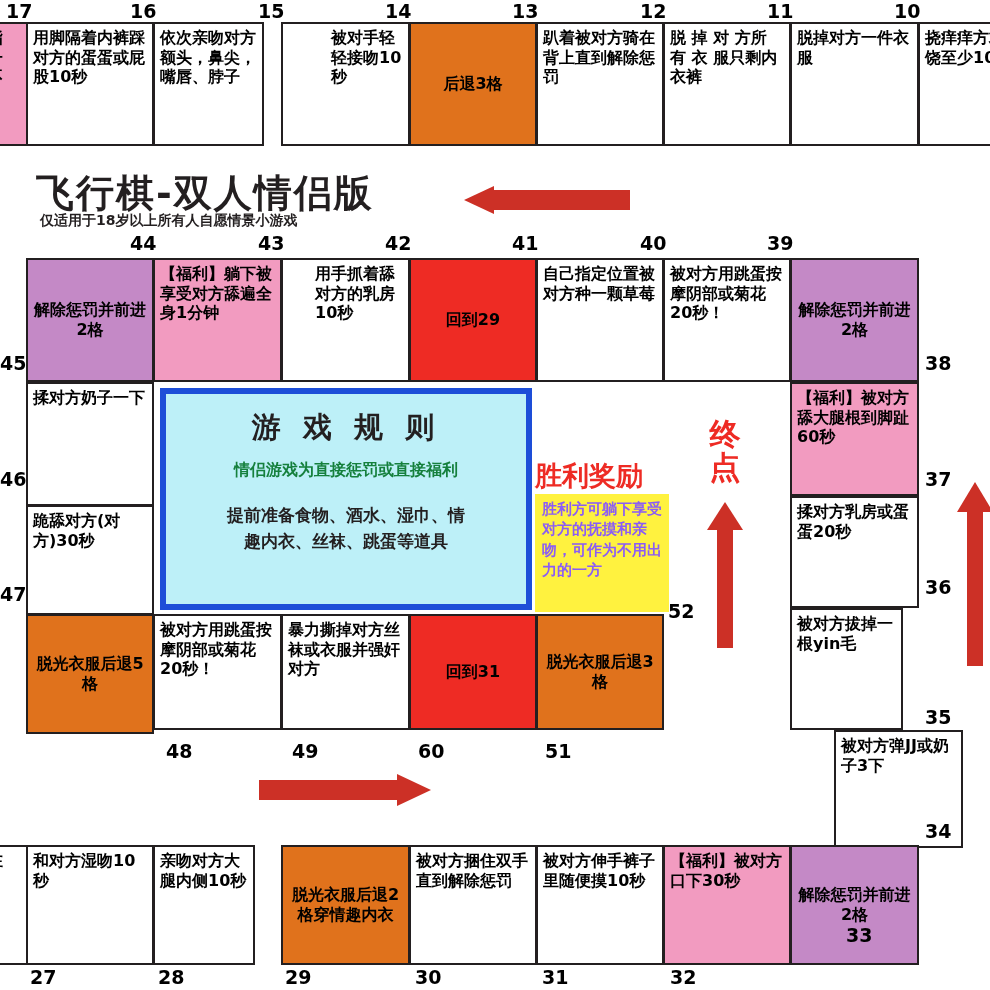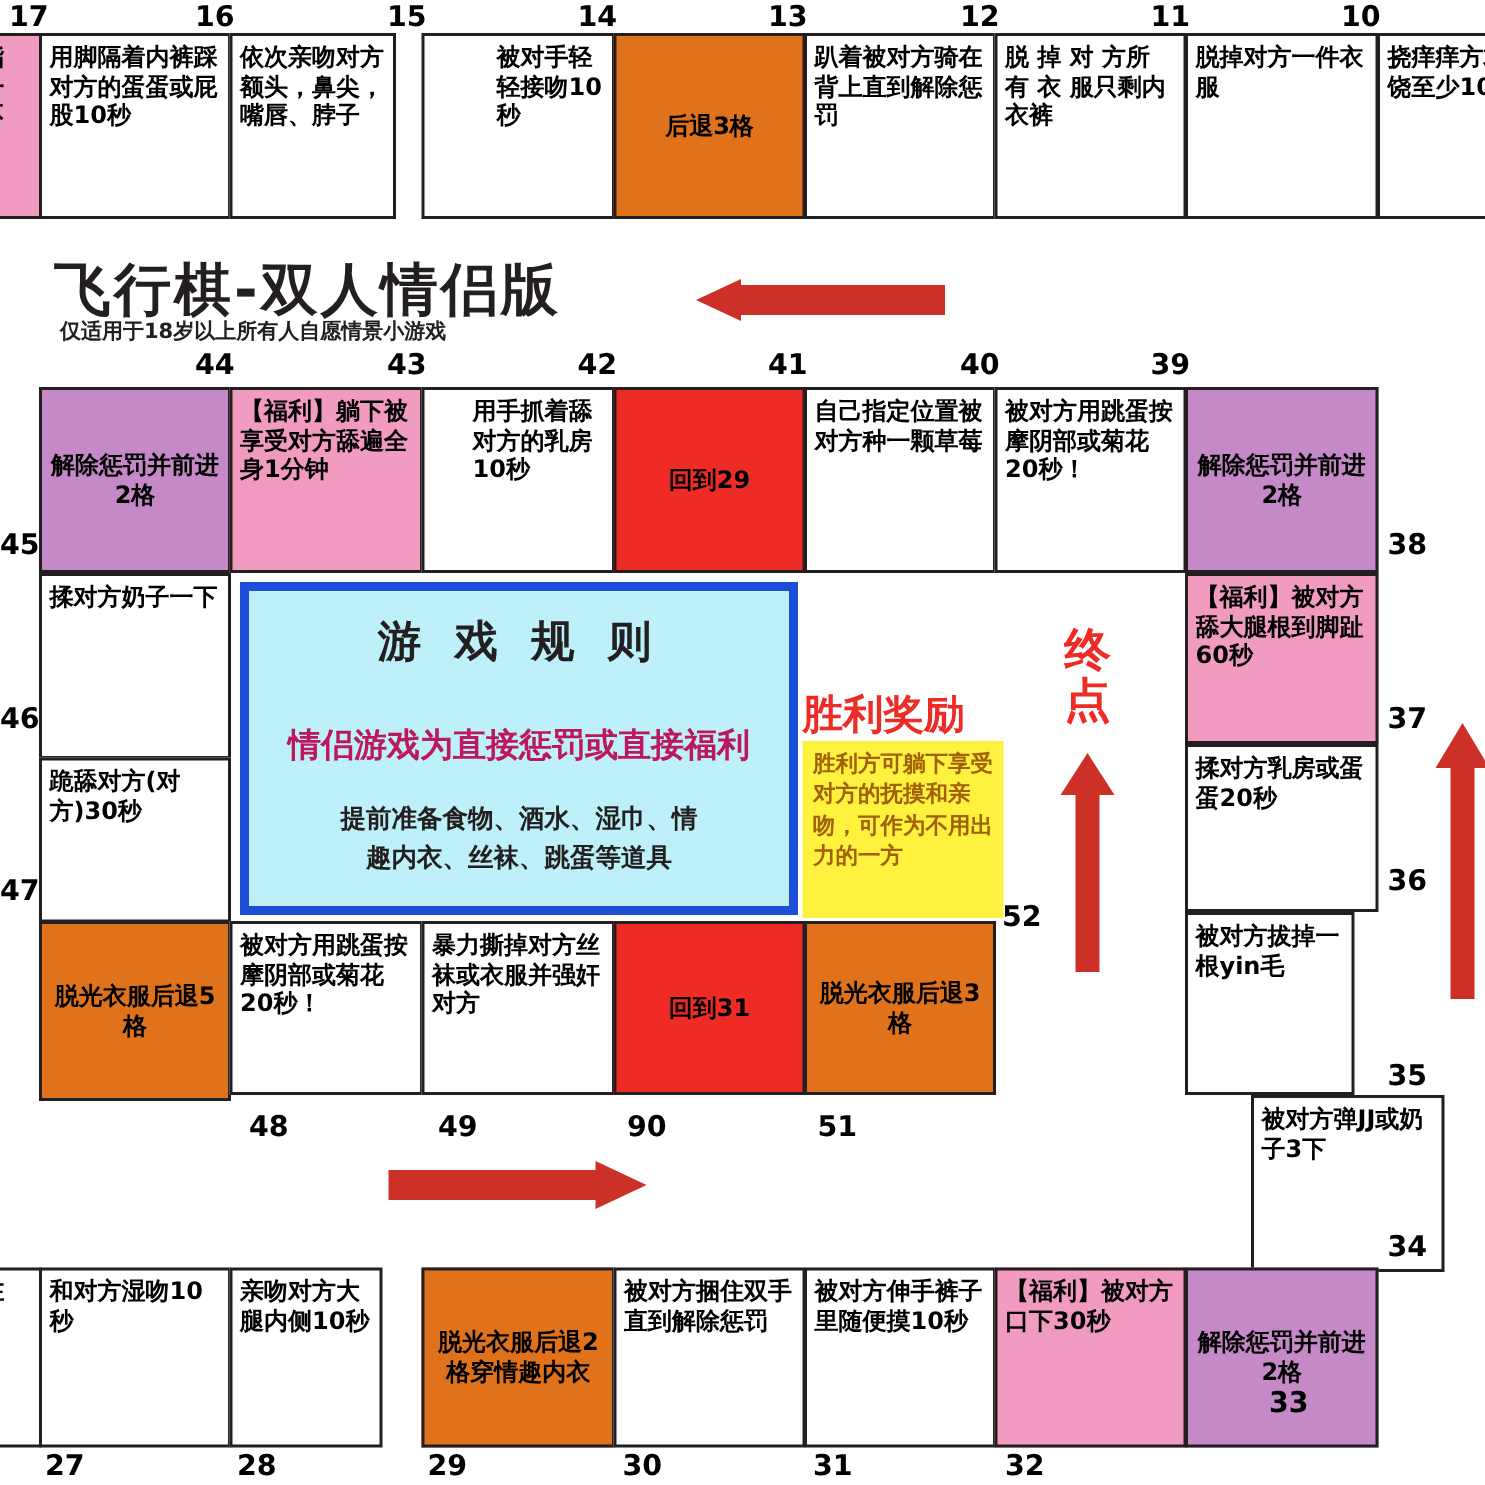--- a/index.html
+++ b/index.html
@@ -12,25 +12,25 @@
   .cell.purple{background:#c489c6;}
   .cell.pink{background:#f29bc0;}
   .cell.center{display:flex;align-items:center;justify-content:center;text-align:center;}
   .cell .txt{display:block;}
   .num{position:absolute;font-size:19px;font-weight:700;color:#000;font-family:"DejaVu Sans",sans-serif;}
   .title{position:absolute;font-size:38px;font-weight:700;letter-spacing:2px;color:#231f20;}
   .subtitle{position:absolute;font-size:14px;font-weight:700;color:#231f20;}
   .rules{position:absolute;background:#bdf0f8;border:6px solid #1d4ed8;box-sizing:border-box;
          display:flex;flex-direction:column;align-items:center;padding-top:14px;}
   .rules-title{font-size:29px;font-weight:700;letter-spacing:6px;color:#231f20;}
-  .rules-l1{font-size:22px;font-weight:700;margin-top:34px;color:#be185d;}
+  .rules-l1{font-size:16px;font-weight:700;margin-top:12px;color:#15803d;}
   .rules-l2{font-size:17px;font-weight:700;margin-top:22px;line-height:1.5;text-align:center;color:#231f20;padding:0 22px;}
   .prize-label{position:absolute;color:#ee2b24;font-size:27px;font-weight:700;}
   .prize-box{position:absolute;background:#fff23f;box-sizing:border-box;font-size:15px;font-weight:700;
-             line-height:1.35;padding:5px 7px;color:#a16207;}
+             line-height:1.35;padding:5px 7px;color:#8b5cf6;}
   .endpoint{position:absolute;color:#ee2b24;font-size:31px;font-weight:700;line-height:1.05;text-align:center;}
   .arrow{position:absolute;}
 </style>
 </head>
 <body>
 
 <div id="top-row">
     <div class="cell pink" style="left: -18px; top: 22px; width: 46px; height: 124px; border-left: none;">
       <span class="txt" style="white-space: pre-line;">指
 一
@@ -148,21 +148,21 @@
       <span class="txt" style="white-space: pre-line;">被对方用跳蛋按摩阴部或菊花20秒！</span>
     </div>
     <div class="num" style="left: 166px; top: 740px;">48</div>
     <div class="cell white" style="left: 281px; top: 614px; width: 129px; height: 116px;">
       <span class="txt" style="white-space: pre-line;">暴力撕掉对方丝袜或衣服并强奸对方</span>
     </div>
     <div class="num" style="left: 292px; top: 740px;">49</div>
     <div class="cell red center" style="left: 409px; top: 614px; width: 128px; height: 116px;">
       <span class="txt" style="white-space: pre-line;">回到31</span>
     </div>
-    <div class="num" style="left: 418px; top: 740px;">90</div>
+    <div class="num" style="left: 418px; top: 740px;">60</div>
     <div class="cell orange center" style="left: 536px; top: 614px; width: 128px; height: 116px;">
       <span class="txt" style="white-space: pre-line;">脱光衣服后退3格</span>
     </div>
     <div class="num" style="left: 545px; top: 740px;">51</div>
     <div class="num" style="left: 668px; top: 600px;">52</div>
   </div>
 
 <div id="bottom-row">
     <div class="cell white" style="left: -18px; top: 845px; width: 46px; height: 120px; border-left: none;">
       <span class="txt" style="white-space: pre-line;">在

